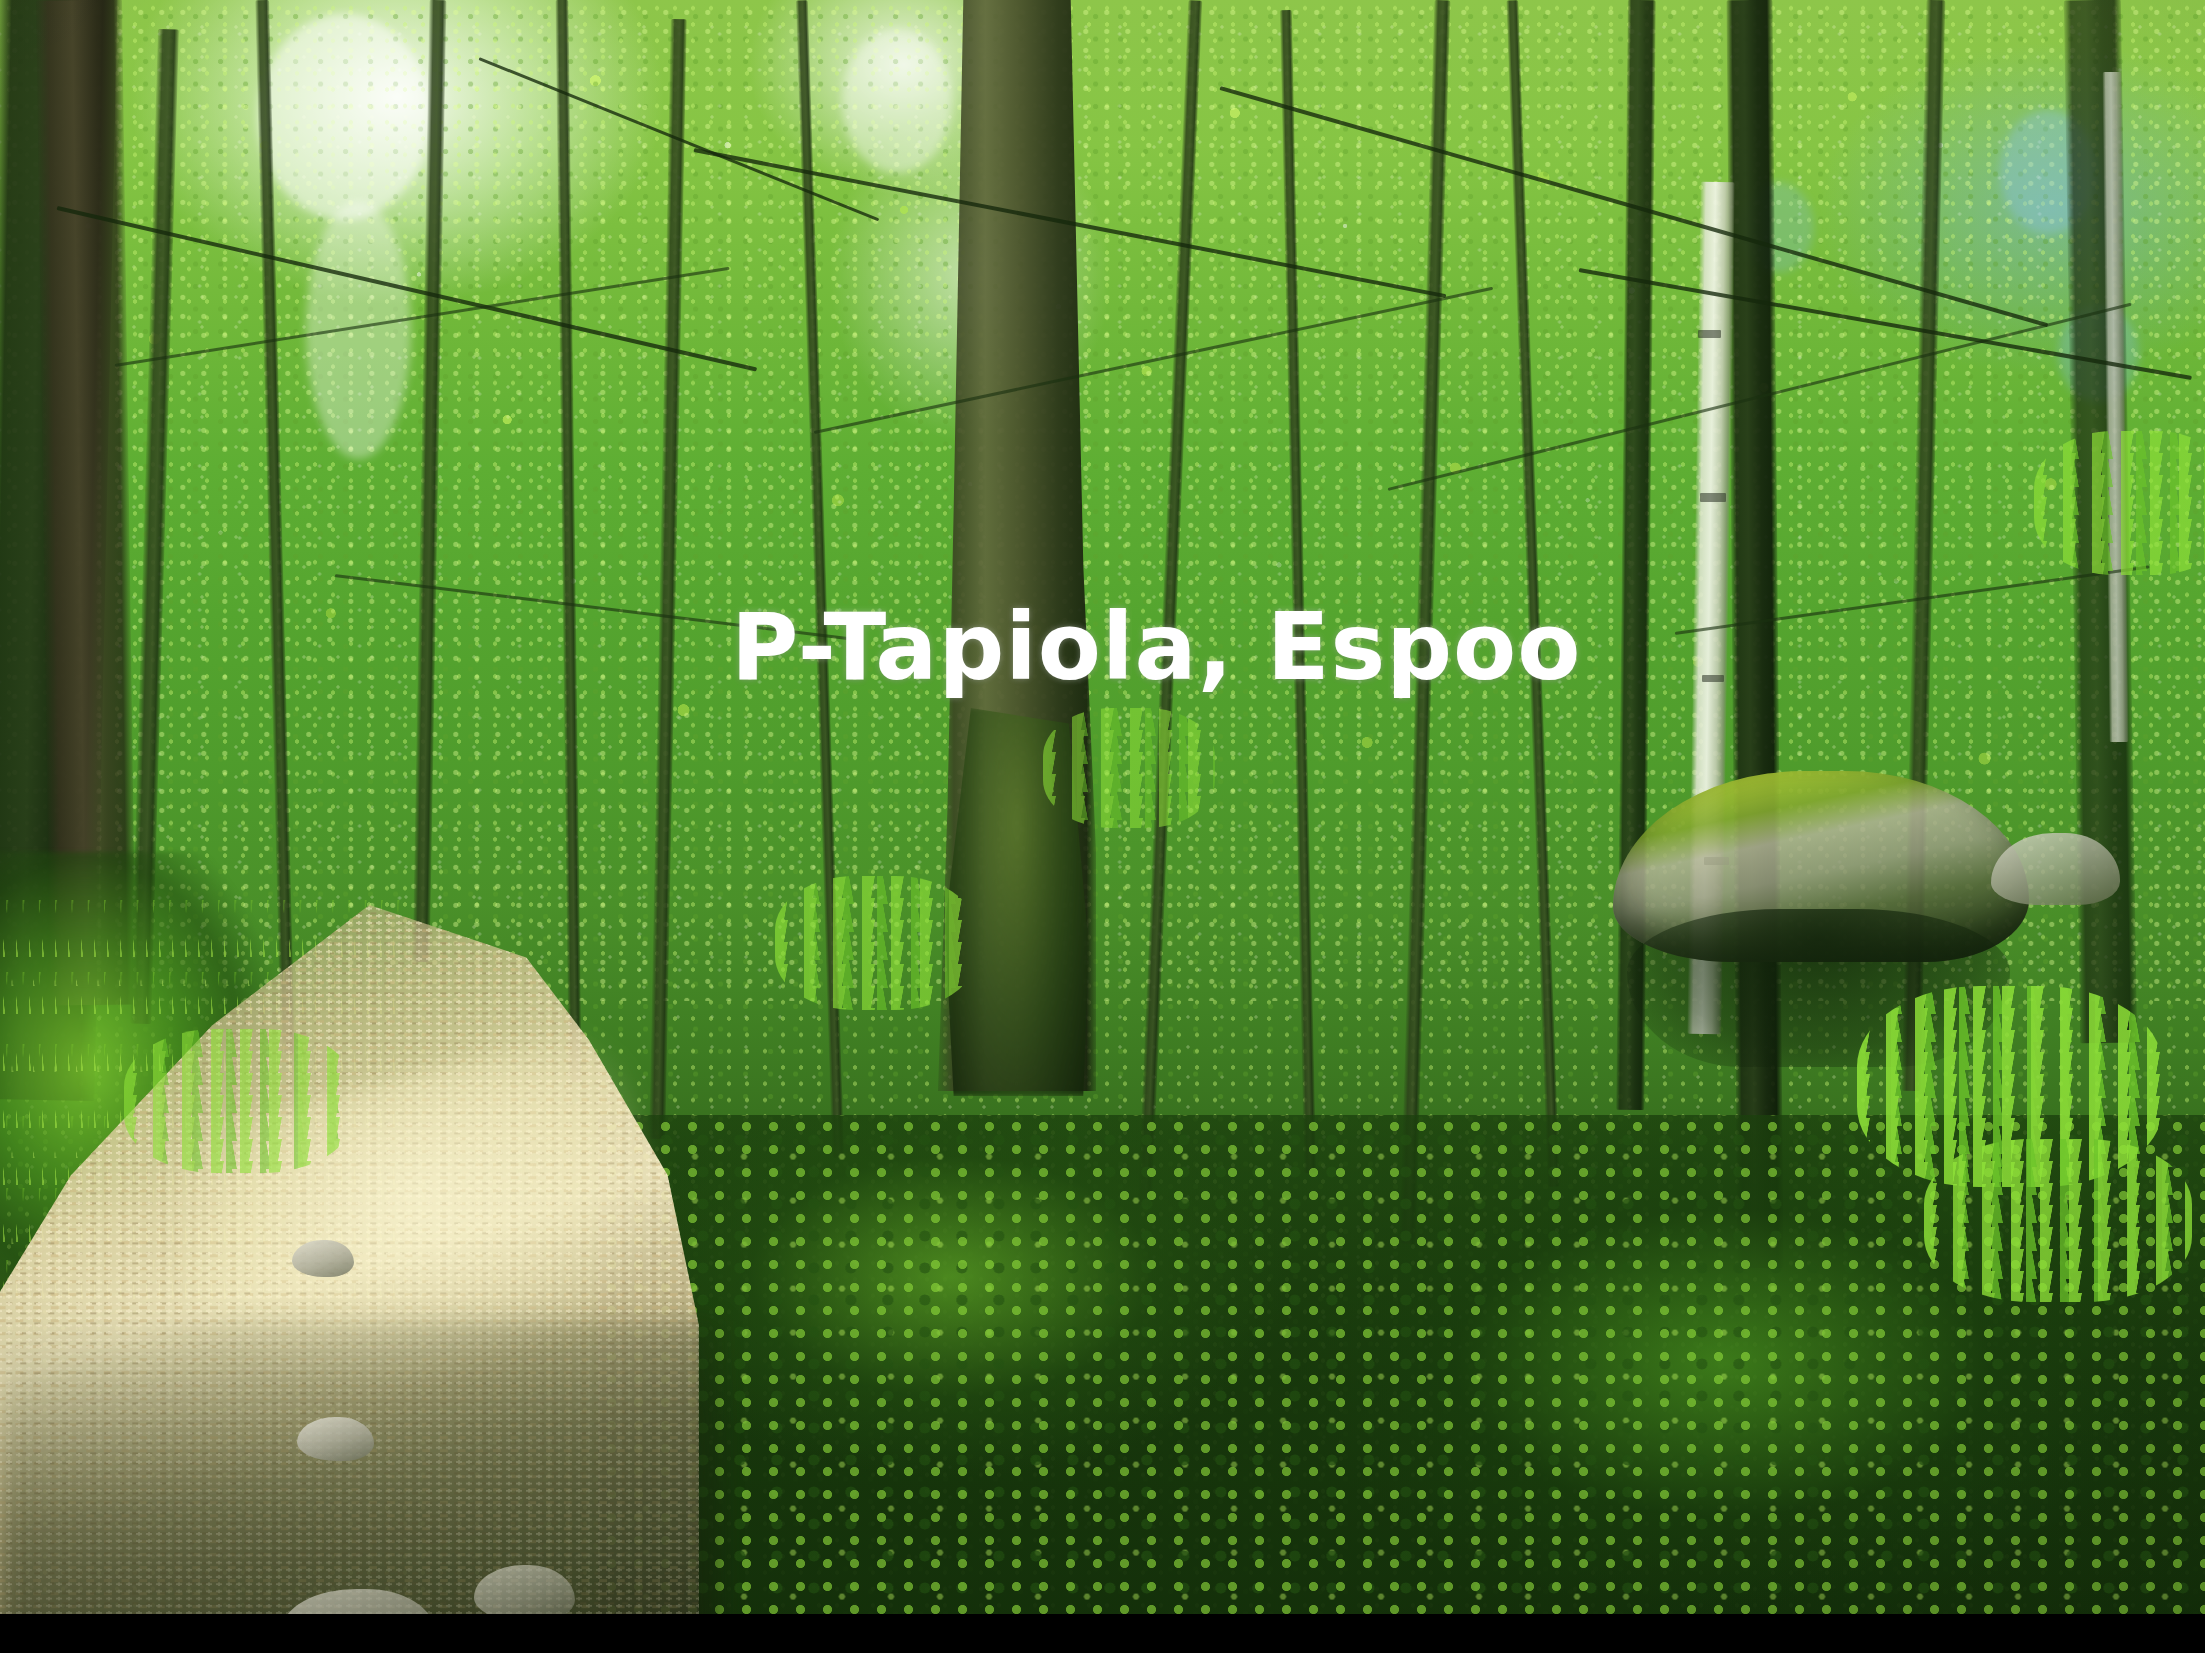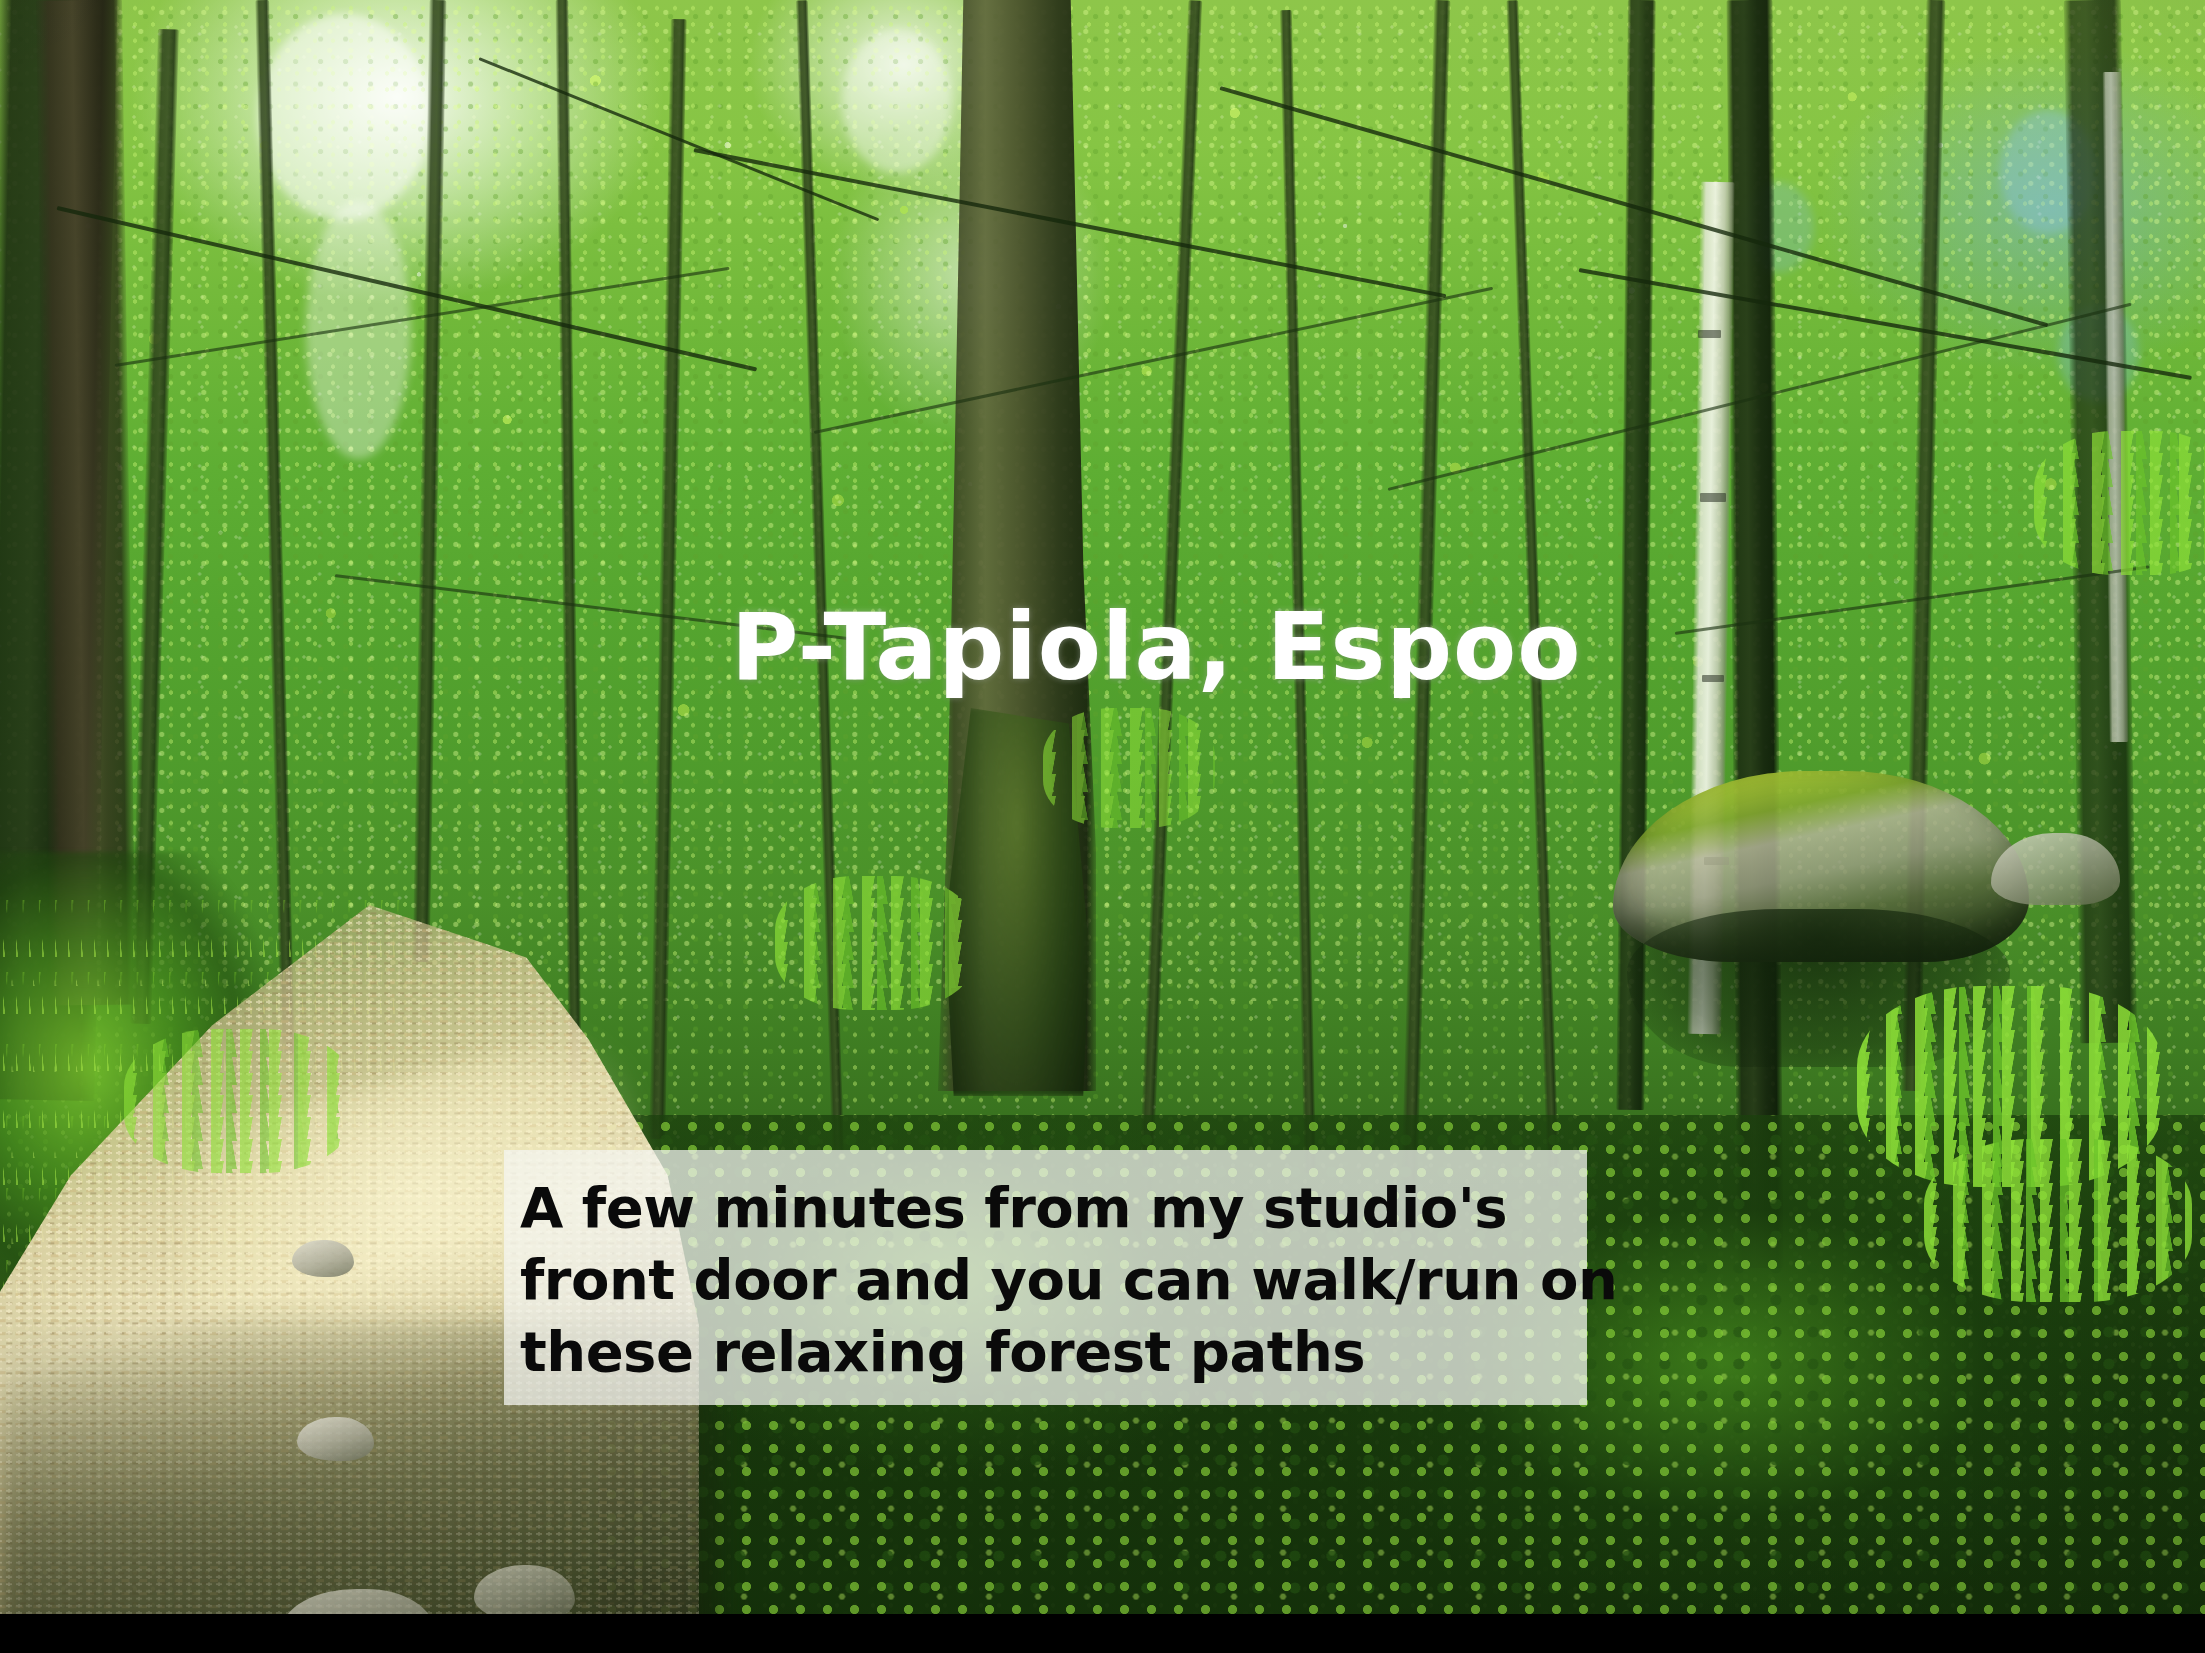--- a/index.html
+++ b/index.html
@@ -402,20 +402,15 @@
     <div class="fern" style="left:2034px;top:431px;width:201px;height:144px;opacity:.75;"></div>
     <div class="fern" style="left:775px;top:876px;width:201px;height:134px;opacity:.7;"></div>
     <div class="fern" style="left:1043px;top:708px;width:172px;height:120px;opacity:.6;"></div>
     <div class="fern" style="left:124px;top:1029px;width:230px;height:144px;opacity:.65;"></div>
 
     <div class="vignette"></div>
   </div>
 
   <div class="title">P-Tapiola, Espoo</div>
 
-  <div class="caption-box">
-    <div class="caption-line">A few minutes from my studio's</div>
-    <div class="caption-line">front door and you can walk/run on</div>
-    <div class="caption-line">these relaxing forest paths</div>
-  </div>
 
 </div>
 
 
 </body></html>

